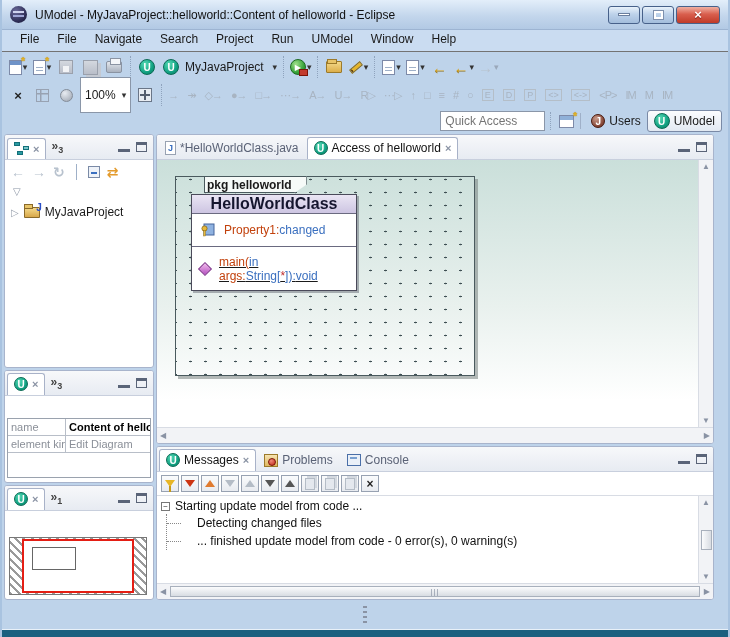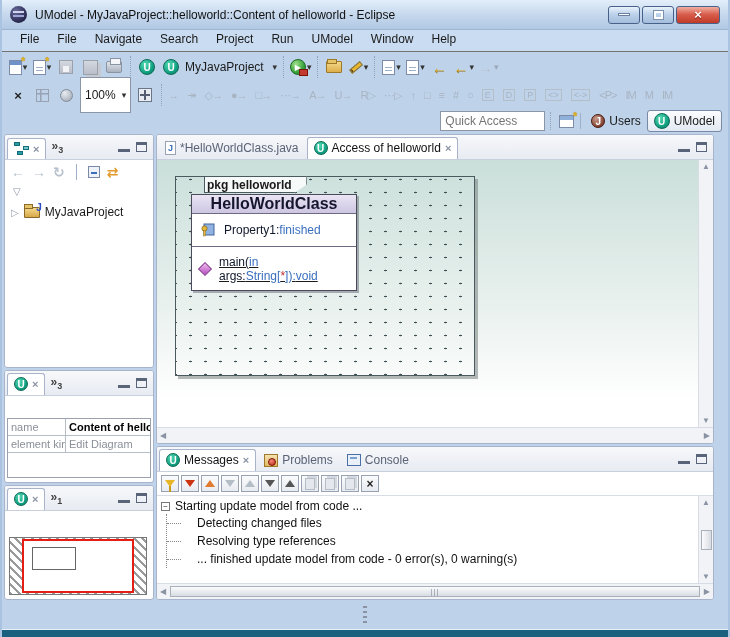--- a/index.html
+++ b/index.html
@@ -173,21 +173,21 @@
      border:1px solid #4a5a5e; font-weight:bold; font-size:12px;
      clip-path:polygon(0 0,100% 0,100% 50%,88% 100%,0 100%);margin-left:29px; }
   .uml-class { position:absolute; left:15px; top:17px; width:166px; background:#fff;
      border:1px solid #4a4a5a; box-shadow:2px 2px 0 rgba(100,105,115,.5); }
   .uml-class-header { height:19px; background:linear-gradient(#eae5f4,#cdc5e2); border-bottom:1px solid #6a6a80;
      display:flex; align-items:center; justify-content:center; font-weight:bold; font-size:16px; color:#15152e; }
   .uml-sec { display:flex; align-items:center; gap:9px; padding-left:8px; }
   .sec-attr { height:33px; border-bottom:1px solid #6a6a80; }
   .sec-op { height:43px; }
   .op-text { text-decoration:underline; }
-  .c-teal { color:#0f172a; } .c-blue { color:#3a6fbf; } .c-red { color:#c03030; }
+  .c-teal { color:#c2410c; } .c-blue { color:#3a6fbf; } .c-red { color:#c03030; }
   .i-diamond { width:10px; height:10px; transform:rotate(45deg);
      background:linear-gradient(135deg,#f2bcec,#b44fc0); border:1px solid #7a2a86; flex:none; }
 
   
   .messages-panel { flex:1; }
   .i-problems { width:14px; height:13px; background:linear-gradient(#f6e2b0,#e0b860); border:1px solid #9c7a2a; }
   .i-problems::after { content:""; position:absolute; left:3px; top:3px; width:6px; height:6px; border-radius:50%;
      background:radial-gradient(circle at 35% 30%,#f08a7a,#c02818); border:1px solid #7c1408; }
   .i-console { width:14px; height:12px; background:#eaf0f8; border:1px solid #4a6fa8; }
   .i-console::after { content:""; position:absolute; left:2px; top:2px; width:7px; height:2px; background:#7aa0d0; }
@@ -502,21 +502,21 @@
             <div class="uml-frame">
               <div class="frame-label">pkg helloworld</div>
               <div class="uml-class">
                 <div class="uml-class-header">HelloWorldClass</div>
                 <div class="uml-sec sec-attr">
                   <svg width="15" height="14">
                     <rect x="4" y="1" width="10" height="11" fill="#8fb2e0" stroke="#44649c"></rect>
                     <circle cx="4.5" cy="5.5" r="2.6" fill="#e6b83c" stroke="#8a6a14" stroke-width="0.8"></circle>
                     <rect x="3.6" y="7.5" width="1.8" height="5.5" fill="#e6b83c" stroke="#8a6a14" stroke-width="0.4"></rect>
                   </svg>
-                  <span><span class="c-teal">Property1:</span><span class="c-blue">finished</span></span>
+                  <span><span class="c-teal">Property1:</span><span class="c-blue">changed</span></span>
                 </div>
                 <div class="uml-sec sec-op">
                   <span class="i-diamond"></span>
                   <span class="op-text"><span class="c-teal">main(</span><span class="c-blue">in</span><span class="c-teal"> args:</span><span class="c-blue">String[</span><span class="c-red">*</span><span class="c-blue">]):</span><span class="c-blue">void</span></span>
                 </div>
               </div>
             </div>
           </div>
           <div class="vscroll">
             <span class="sarrow">▲</span>
@@ -586,21 +586,20 @@
             </span>
         </div>
         <div class="msg-body">
           <div class="msg-list">
             <div class="log-root">
               <span class="expand-box">−</span>
               <span>Starting update model from code ...</span>
             </div>
             <div class="log-children">
               <div class="log-child"><span>Detecting changed files</span></div>
-              <div class="log-child"><span>Resolving type references</span></div>
               <div class="log-child"><span>... finished update model from code - 0 error(s), 0 warning(s)</span></div>
             </div>
           </div>
           <div class="vscroll msg-vscroll">
             <span class="sarrow">▲</span>
             <span class="thumb"></span>
             <span class="sarrow">▼</span>
           </div>
         </div>
         <div class="hscroll">

